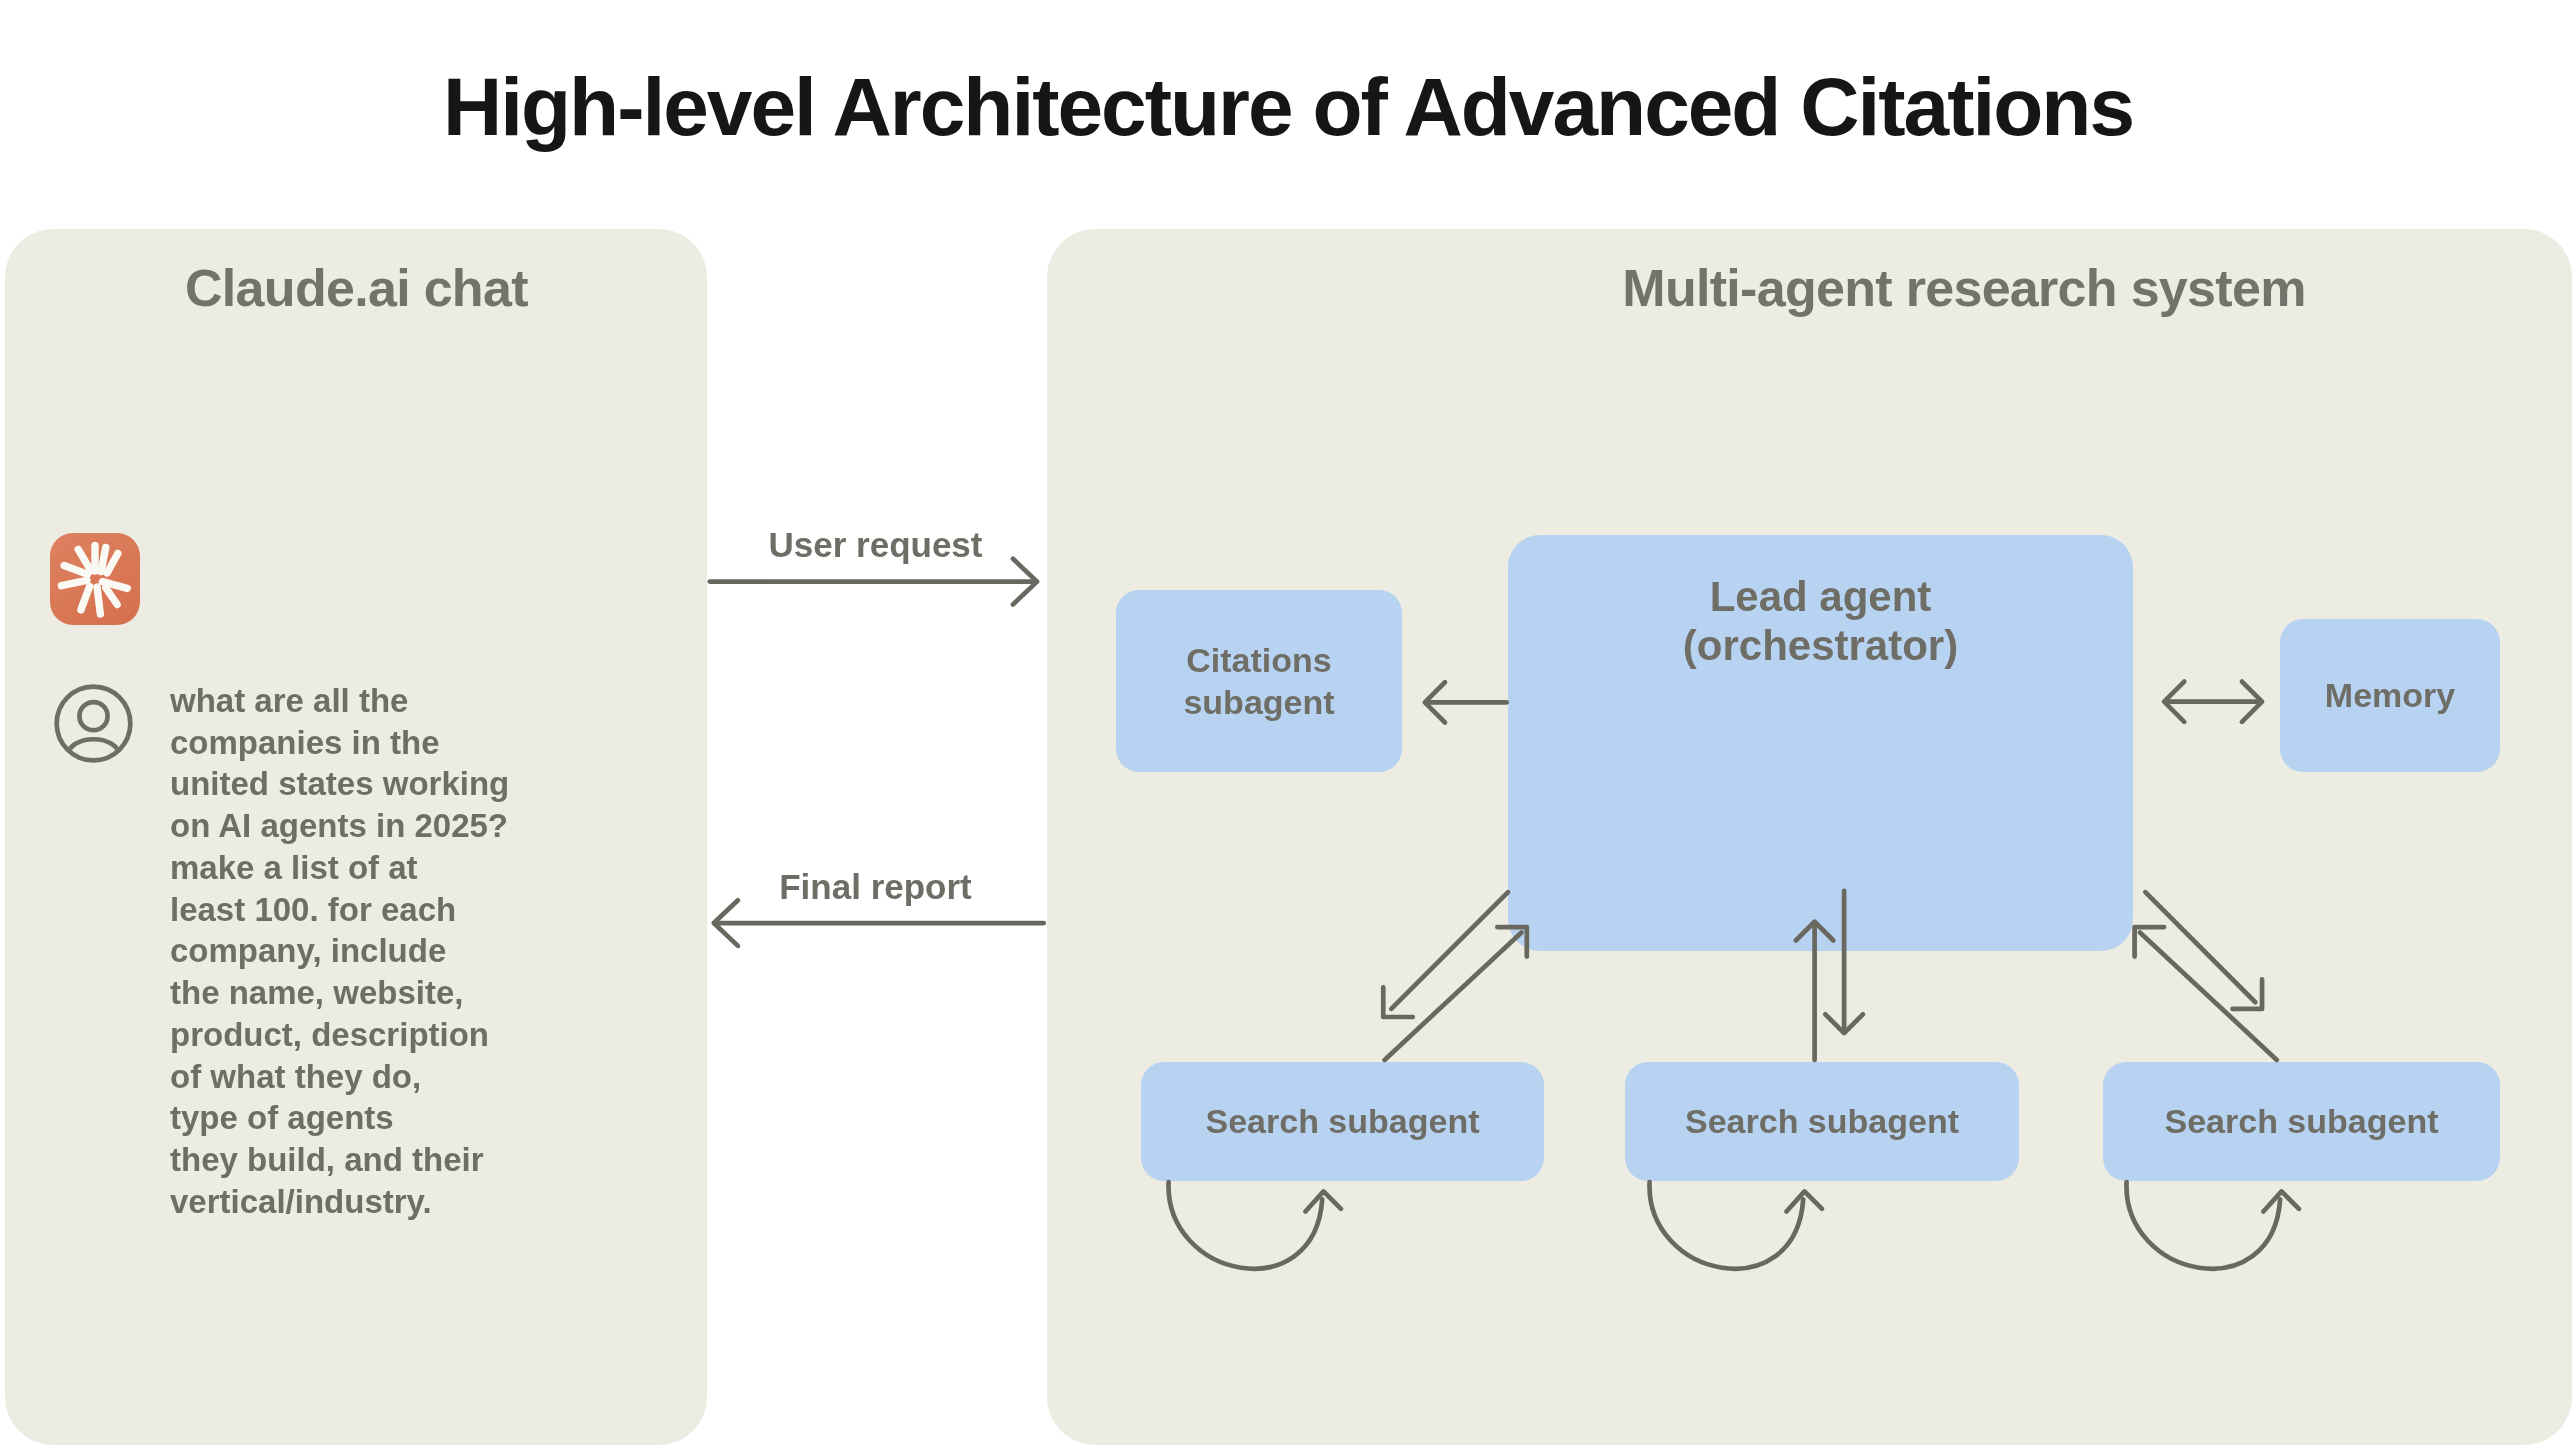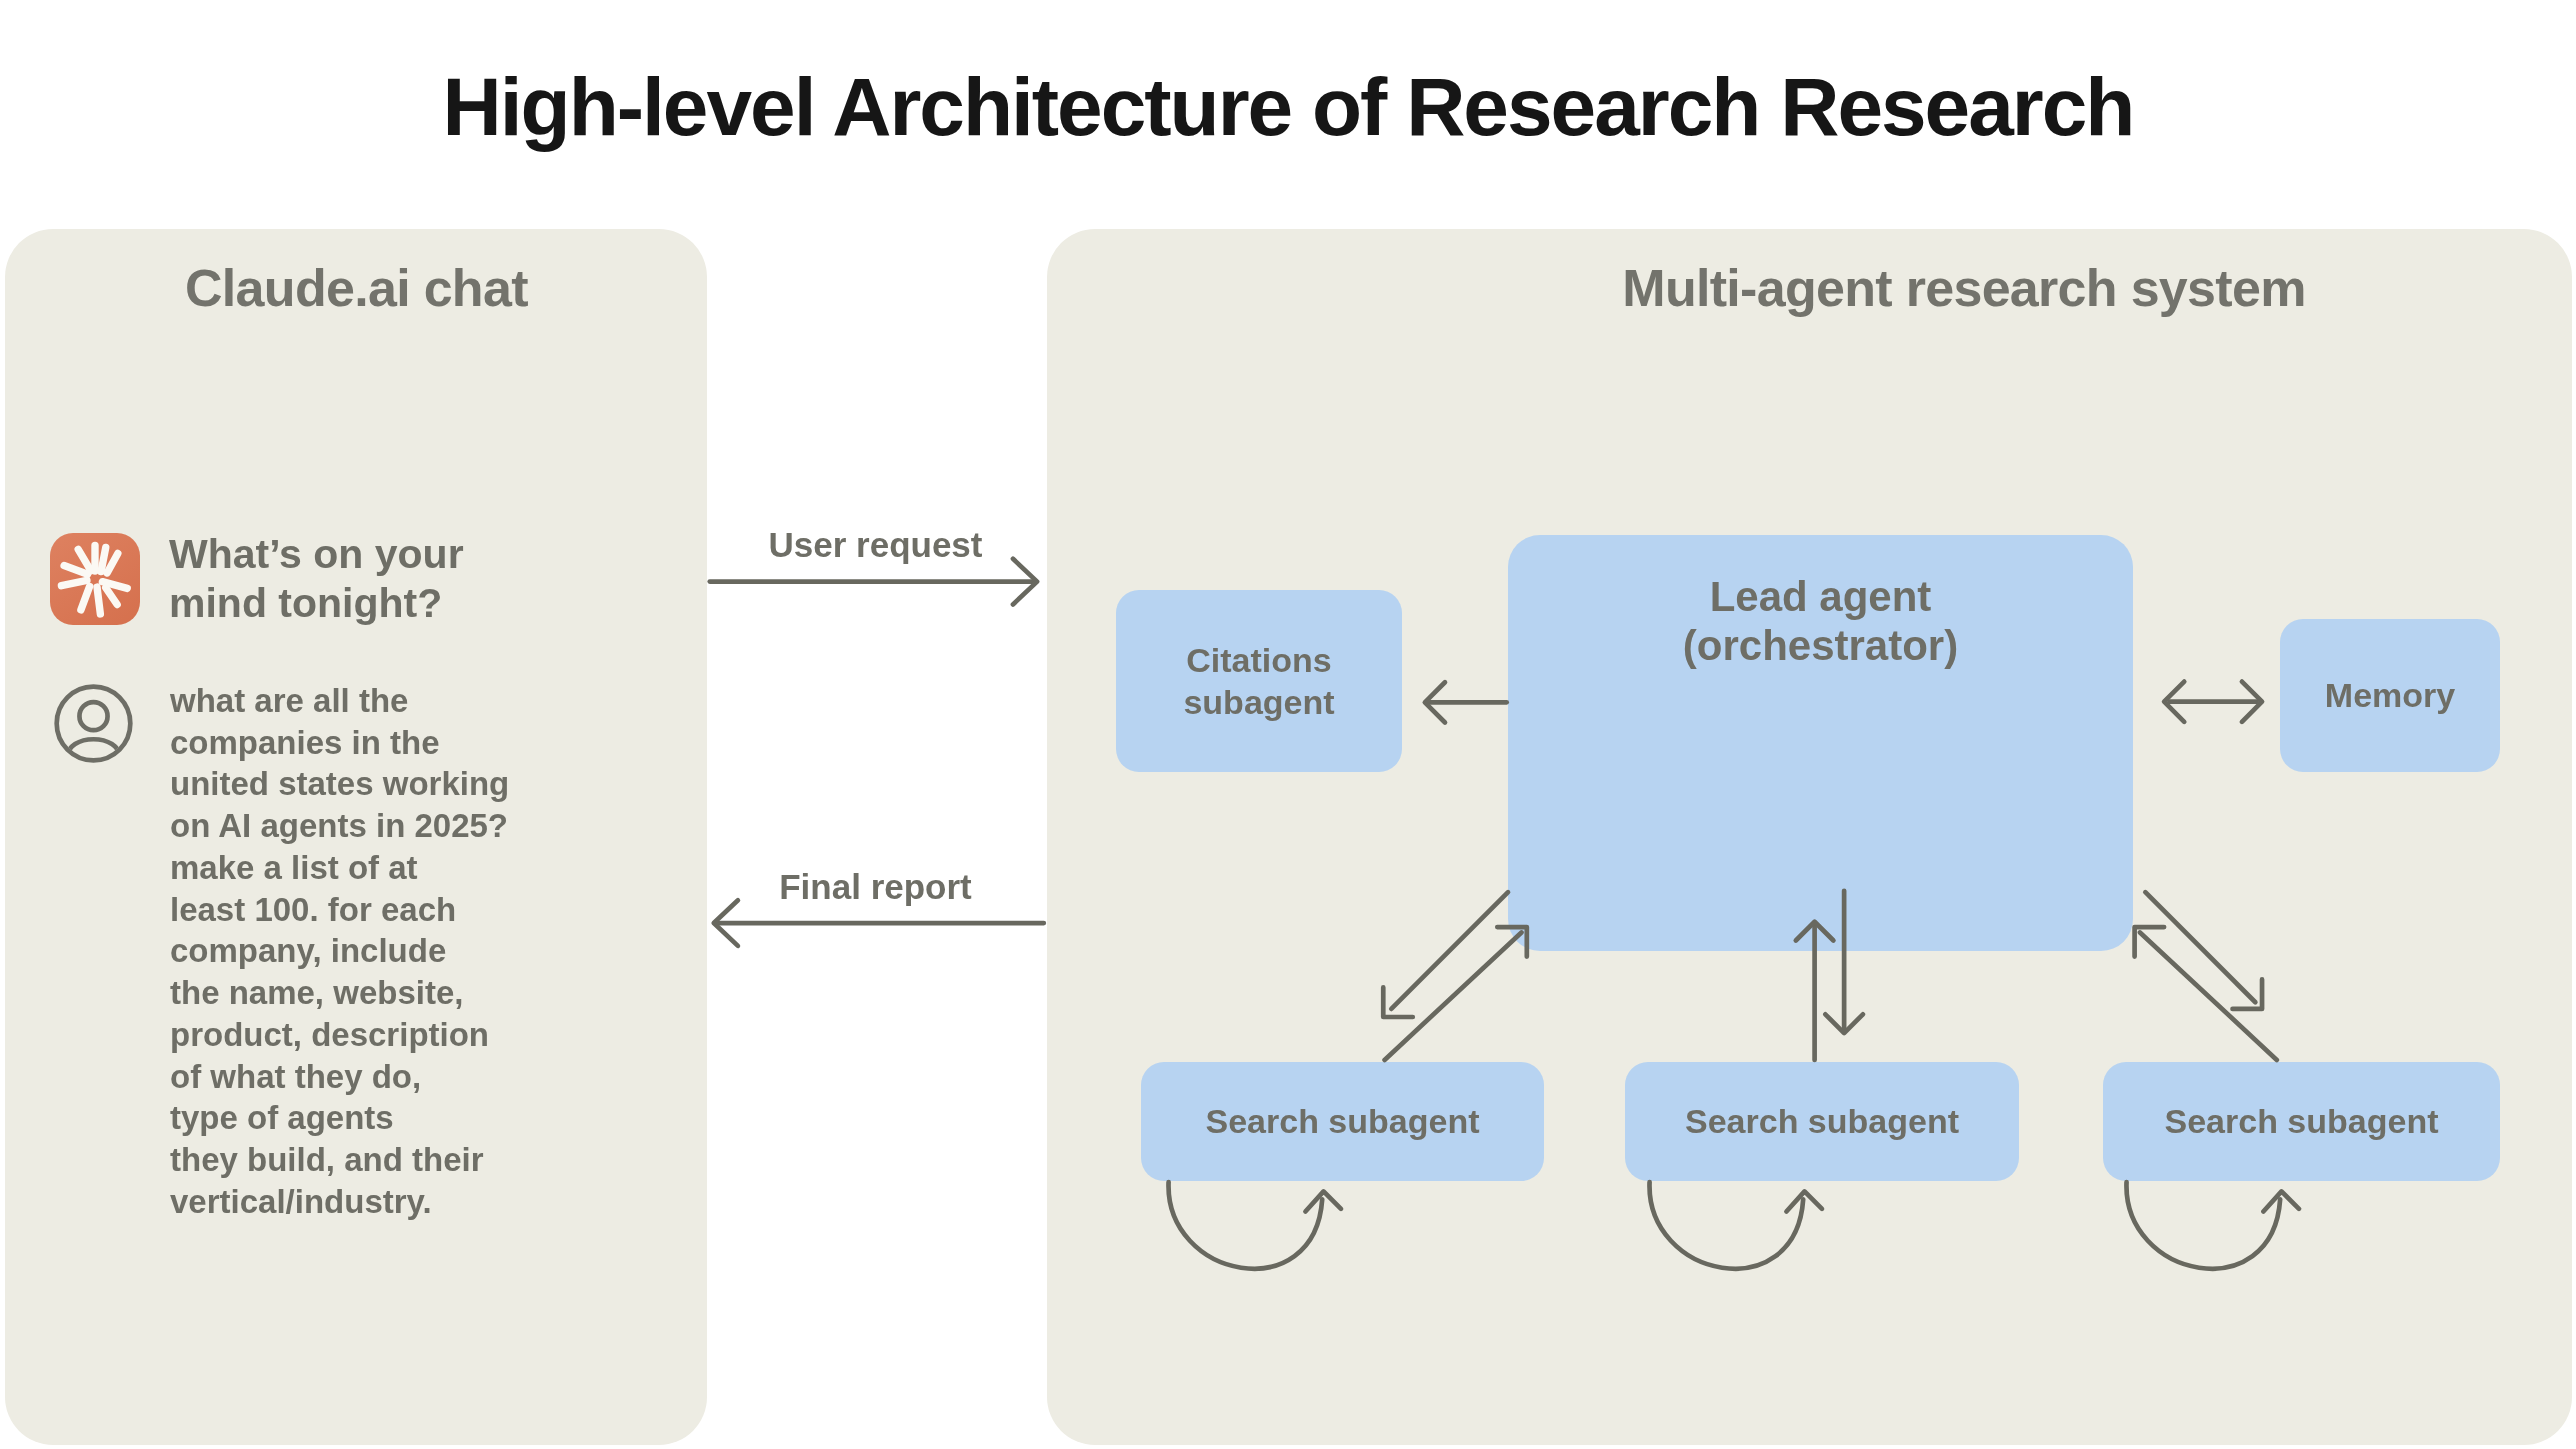--- a/index.html
+++ b/index.html
@@ -60,21 +60,21 @@
   #search-box-2{left:1625px;width:394px;}
   #search-box-3{left:2103px;width:397px;}
   #connector-layer{position:absolute;left:0;top:0;width:2576px;height:1449px;pointer-events:none;}
   #connector-layer path{fill:none;stroke:#68685F;stroke-width:7px;stroke-linecap:round;stroke-linejoin:round;}
 </style>
 </head>
 <body>
 
 <div id="canvas">
 
-  <div class="page-title">High-level Architecture of Research Research</div>
+  <div class="page-title">High-level Architecture of Advanced Citations</div>
 
   <div class="panel" id="left-panel"></div>
   <div class="panel" id="right-panel"></div>
 
   <div class="panel-header" id="left-panel-header">Claude.ai chat</div>
   <div class="panel-header" id="right-panel-header">Multi-agent research system</div>
 
   <div id="claude-icon">
     <svg width="90" height="92" viewBox="-67 -68 134 136">
       <g stroke="#FBF9F4" stroke-width="11" stroke-linecap="round">
@@ -84,22 +84,20 @@
         <line x1="16" y1="13" x2="33" y2="38"></line>
         <line x1="3" y1="12" x2="8" y2="52"></line>
         <line x1="-8" y1="11" x2="-21" y2="46"></line>
         <line x1="-12" y1="2" x2="-50" y2="10"></line>
         <line x1="-11" y1="-7" x2="-46" y2="-20"></line>
         <line x1="-6" y1="-12" x2="-25" y2="-44"></line>
         <line x1="9" y1="-11" x2="16" y2="-47"></line>
       </g>
     </svg>
   </div>
-  <div id="assistant-prompt" class="gray-text pre">What’s on your
-mind tonight?</div>
 
   <div id="user-avatar">
     <svg width="83" height="83" viewBox="-62 -62 124 124">
       <clipPath id="avclip">
           <circle cx="0" cy="0" r="52"></circle>
         </clipPath>
       <circle cx="0" cy="0" r="55" fill="none" stroke="#6E6E66" stroke-width="7"></circle>
       <circle cx="0" cy="-11" r="21" fill="none" stroke="#6E6E66" stroke-width="7"></circle>
       <path d="M -40 52 C -40 14, 40 14, 40 52" fill="none" stroke="#6E6E66" stroke-width="7" clip-path="url(#avclip)"></path>
     </svg>

